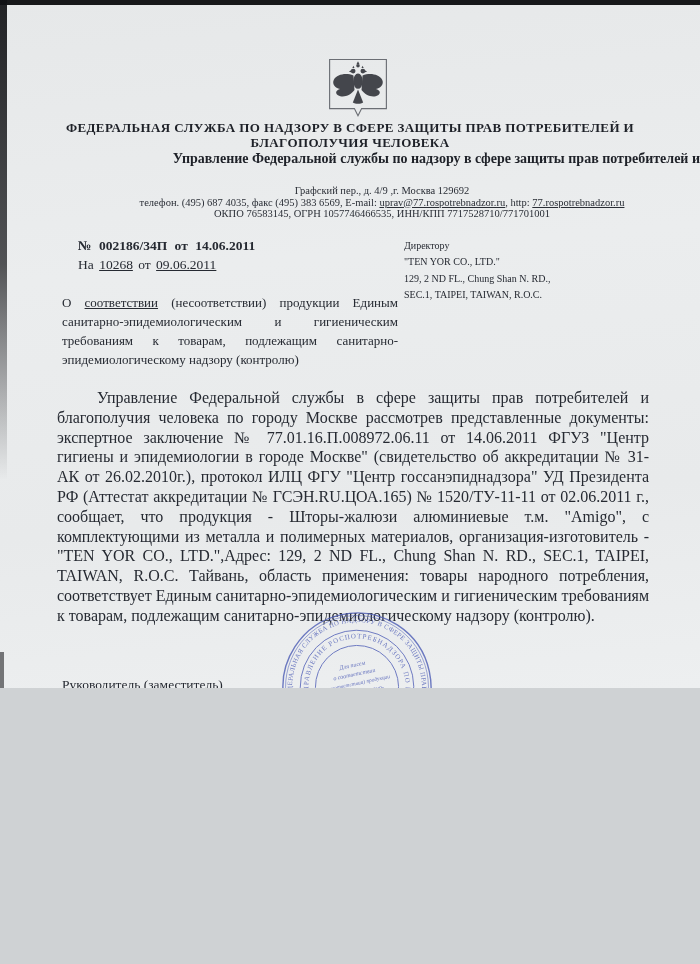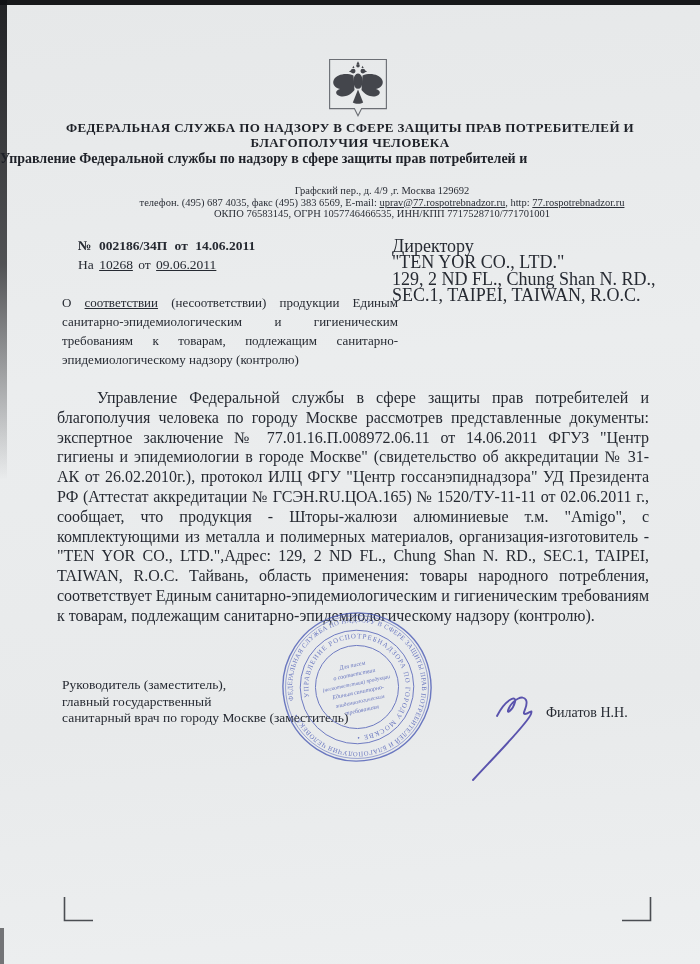--- a/index.html
+++ b/index.html
@@ -1,37 +1,37 @@
 <!DOCTYPE html>
 <html><head>
 <meta charset="utf-8">
 <style>
   html, body { margin:0; padding:0; overflow:hidden; }
   body { width:700px; height:964px; background:#cfd2d4; }
   .page {
-    position:relative; width:700px; height:964px; overflow:hidden;
+    position:relative; width:700px; height:688px; overflow:hidden;
     background: linear-gradient(175deg, #e6e8e9 0%, #ebedee 38%, #e8eaeb 72%, #edeff0 100%);
     font-family:"Liberation Serif", serif; color:#262a32;text-decoration:underline;
   }
   .scan-top-bar { position:absolute; top:0; left:0; right:0; height:5px; background:#17181a; }
   .scan-left-strip { position:absolute; top:0; left:0; width:7px; height:480px;
     background:linear-gradient(180deg, rgba(16,17,20,0.92) 0%, rgba(16,17,20,0.7) 55%, rgba(16,17,20,0) 100%); }
   .scan-bottom-strip { position:absolute; bottom:0; left:0; width:4px; height:36px; background:rgba(16,17,20,0.55); }
   .emblem { position:absolute; left:328px; top:58px; width:60px; height:64px; }
   .agency { position:absolute; top:121px; left:0; width:100%; text-align:center;
     font-weight:bold; font-size:13px; line-height:14.5px; letter-spacing:0.4px; color:#1e2128; }
-  .dept { position:absolute; top:151px; left:0; width:100%; text-align:left;
+  .dept { position:absolute; top:151px; left:0; width:100%; text-align:right;
     font-weight:bold; font-size:14px; line-height:16.5px; color:#1e2128; }
   .addr { position:absolute; top:185px; left:0; width:100%; text-align:center;
     font-size:10.5px; line-height:11.5px; color:#2a2e36;margin-left:32px; }
   .u { text-decoration:underline; }
   .ref { position:absolute; left:78px; top:237px; font-size:13.5px; line-height:18.5px; }
   .ref-out { font-weight:bold; word-spacing:4px; }
   .ref-in { word-spacing:2px; }
-  .recipient { position:absolute; left:392px; top:238px; font-size:18px; line-height:16.4px; }
+  .recipient { position:absolute; left:404px; top:238px; font-size:10px; line-height:16.4px; }
   .subject { position:absolute; left:62px; top:293px; width:336px;
     font-size:13px; line-height:19px; text-align:justify; }
   .bodytext { position:absolute; left:57px; top:388px; width:592px;
     font-size:16px; line-height:19.8px; text-align:justify; text-indent:40px; }
   .signoff { position:absolute; left:62px; top:677px; width:430px; font-size:13.5px; line-height:16.5px; }
   .signer-name { position:absolute; left:546px; top:705px; font-size:14px; font-weight:normal; }
   .stamp { position:absolute; left:281px; top:611px; width:152px; height:152px;
     transform:rotate(-12deg); opacity:0.84; }
   .signature { position:absolute; left:455px; top:686px; width:92px; height:98px; }
   .corner { position:absolute; }

